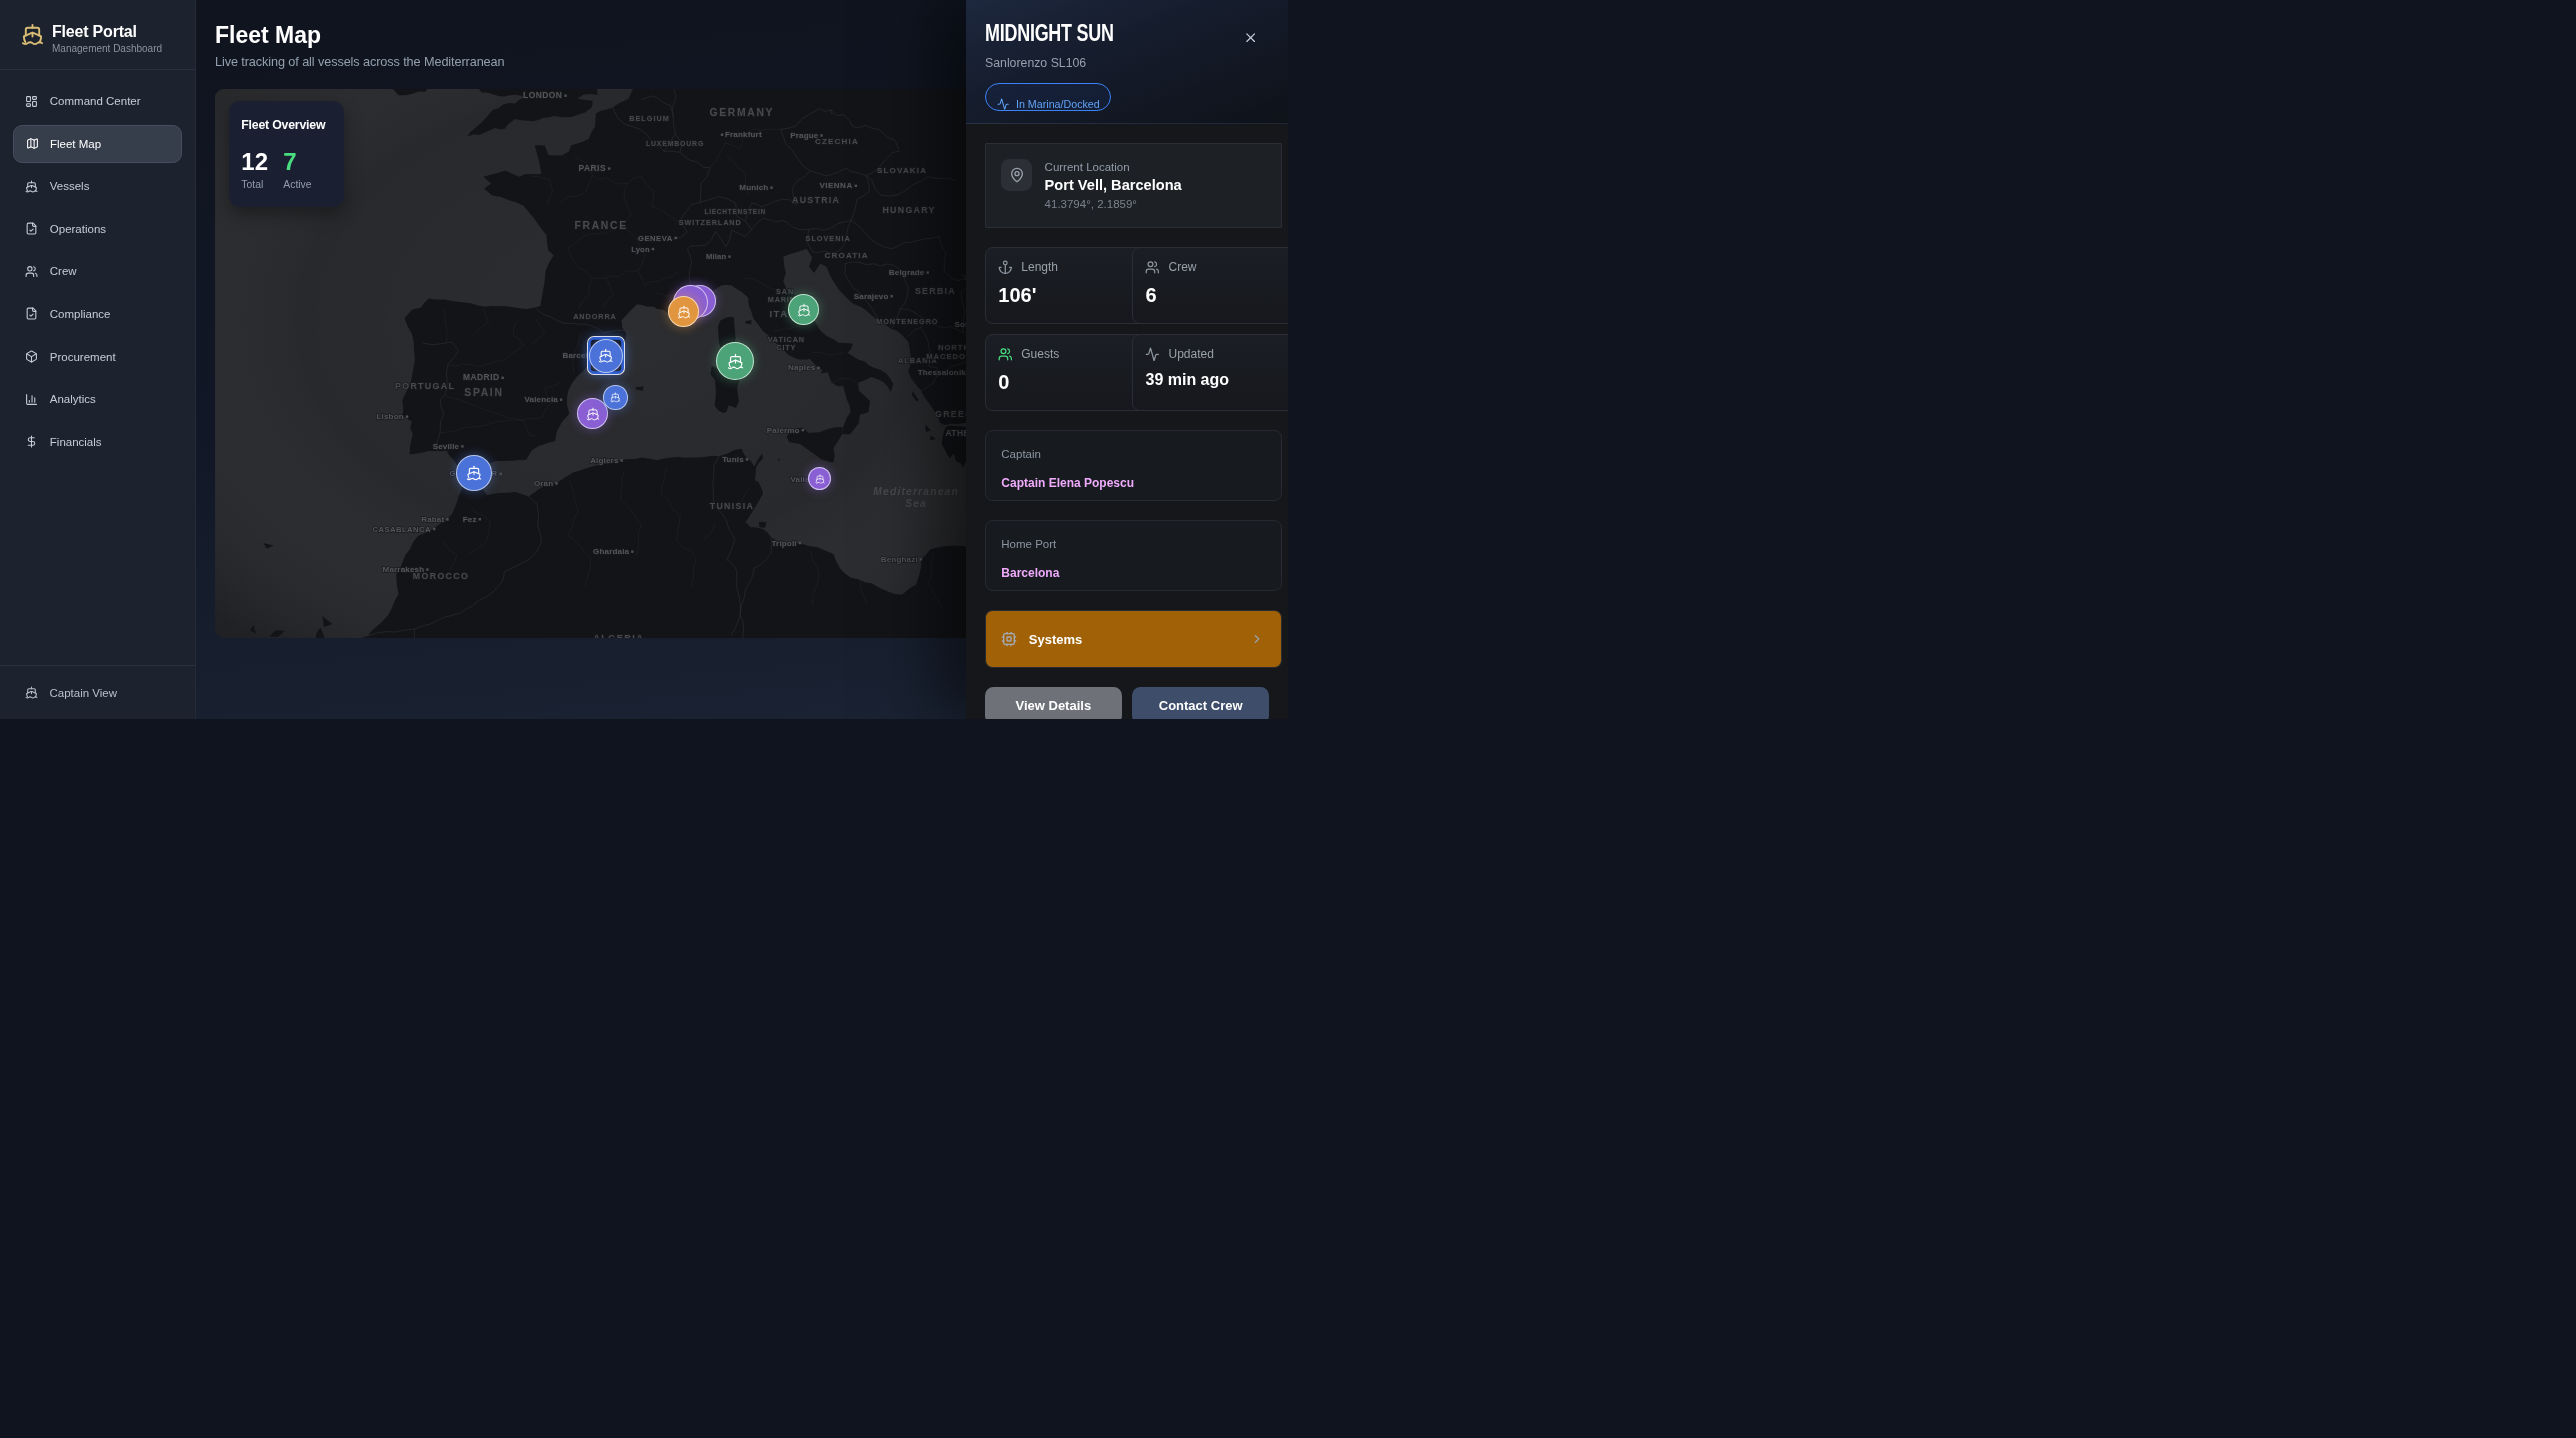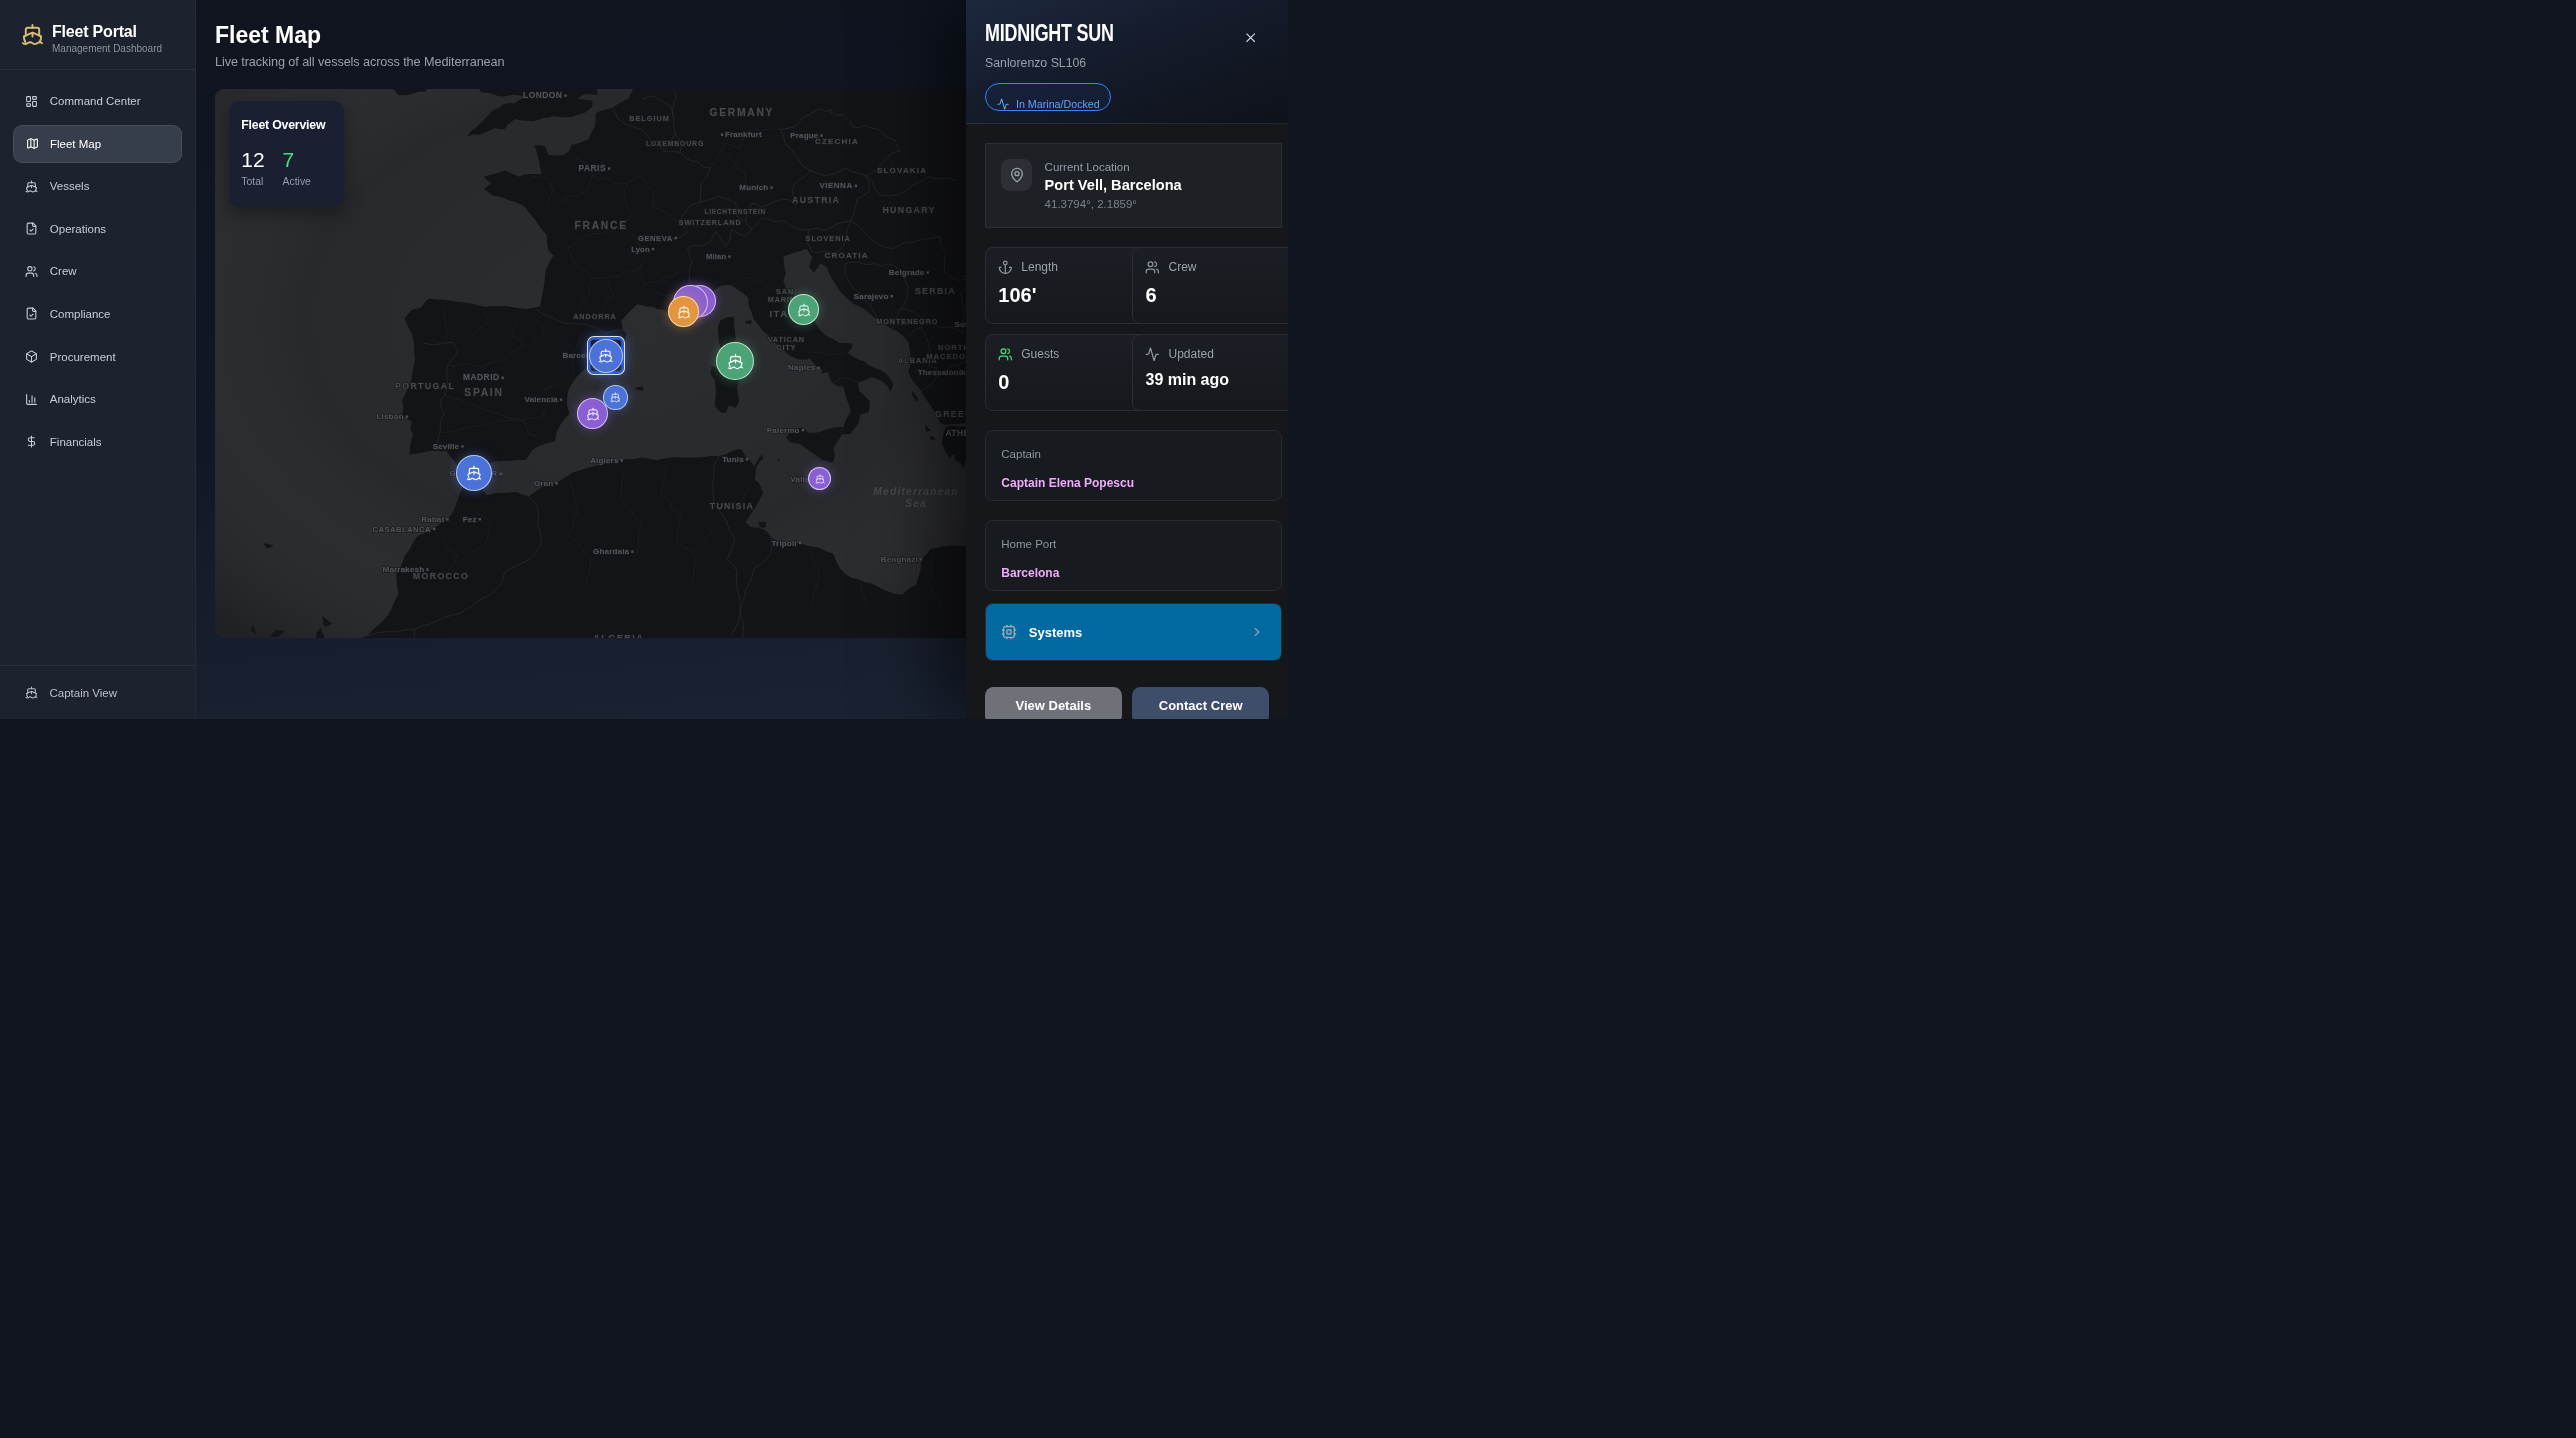--- a/index.html
+++ b/index.html
@@ -21,21 +21,21 @@
 #sb-bottom svg{width:13px;height:13px;margin-right:11.5px}
 
 #main-title{position:absolute;left:215px;top:21.5px;font-size:23px;font-weight:bold;color:#fff;z-index:5}
 #main-sub{position:absolute;left:215px;top:55px;font-size:12.7px;color:#94a0ae;z-index:5;letter-spacing:-0.1px}
 #map{position:absolute;left:215px;top:89px;width:767px;height:549px;border-radius:9.2px;overflow:hidden;background:#26272a;z-index:1}
 
 #fo-card{position:absolute;left:14px;top:12.3px;width:115px;height:106px;background:rgba(25,32,50,0.95);border-radius:10.7px;padding:17px 12.3px 0;z-index:10;box-shadow:0 6.1px 18.4px rgba(0,0,0,0.35)}
 #fo-card .h{font-size:12.3px;font-weight:bold;color:#fff;letter-spacing:-0.2px;white-space:nowrap}
 #fo-card .vals{display:flex;margin-top:15.3px}
 #fo-card .col{margin-right:15.3px;min-width:26px}
-#fo-card .v{font-size:21px;font-weight:normal;color:#fff;line-height:1.15}
+#fo-card .v{font-size:24px;font-weight:bold;color:#fff;line-height:1.15}
 #fo-card .v.g{color:#4ade80}
 #fo-card .l{font-size:10.4px;color:#939dab;margin-top:3.8px}
 
 .mk{position:absolute;border-radius:50%;display:flex;align-items:center;justify-content:center;color:#fff;border:1.5px solid rgba(255,255,255,0.75);z-index:6}
 .mk svg{stroke-width:1.7}
 .sel-box{position:absolute;border-radius:7px;border:1px solid rgba(255,255,255,0.92);background:rgba(10,16,32,0.38);box-shadow:inset 0 0 0 2.7px #2b5cd0,0 0 10.7px 1.5px rgba(90,140,235,0.33);z-index:7;display:flex;align-items:center;justify-content:center}
 
 #panel{position:absolute;right:0;top:0;bottom:0;width:322px;background:#15171b;z-index:40;box-shadow:-31px 0 61px rgba(0,0,0,0.5)}
 #p-head{position:relative;height:124px;background:linear-gradient(158deg,#1e2940 -5%,#151c2c 42%,#0e1219 100%);border-bottom:0.8px solid rgba(255,255,255,0.05);padding:20px 19px 0}
 #p-head .name{font-size:23px;font-weight:bold;color:#fff;letter-spacing:-0.3px;transform:scaleX(0.78);transform-origin:left center;white-space:nowrap}
@@ -53,21 +53,21 @@
 #stat-grid{display:grid;grid-template-columns:138px 138px;grid-gap:10px 9.2px;margin-top:19px}
 .stat{height:77px;width:164px;background:linear-gradient(180deg,#1b1e24,#16181d);border:0.8px solid #2a2d33;border-radius:7.7px;padding:11.5px 12.3px}
 .stat .top{display:flex;align-items:center;color:#99a1ab;font-size:12px}
 .stat .top svg{width:14.6px;height:14.6px;margin-right:8.4px;color:#8f97a1}
 .stat .top svg.green{color:#4ade80}
 .stat .val{font-size:20px;font-weight:bold;color:#fff;margin-top:10px}
 .stat .val.small{font-size:16px}
 .sec{width:297px;height:71px;background:#171a1f;border:0.8px solid #272b31;border-radius:7.7px;padding:17px 15.3px;margin-top:19px}
 .sec .lab{font-size:11.5px;color:#8d95a0}
 .sec .val{font-size:12px;font-weight:bold;color:#f0abfc;margin-top:16px}
-#sys-card{width:297px;height:58px;background:#0369a1;border:0.8px solid #272b31;border-radius:7.7px;margin-top:12px;display:flex;align-items:center;padding:0 15.3px;color:#fff}
+#sys-card{width:297px;height:58px;background:#a16207;border:0.8px solid #272b31;border-radius:7.7px;margin-top:19px;display:flex;align-items:center;padding:0 15.3px;color:#fff}
 #sys-card svg{width:16px;height:16px;color:#a2aab3;margin-right:11.5px}
 #sys-card .t{font-size:13px;font-weight:bold;flex:1}
 #sys-card .chev{color:#9aa2ac;margin-right:1.5px}
 #btns{position:absolute;left:19px;bottom:-5.4px;width:284px;display:flex;gap:10.7px}
 .btn{flex:1;height:37px;border-radius:8.4px;display:flex;align-items:center;justify-content:center;font-size:13px;font-weight:bold;color:#fff}
 .btn.gray{background:#6e7177}
 .btn.blue{background:#3e4d69}
 </style>
 </head>
 <body>

